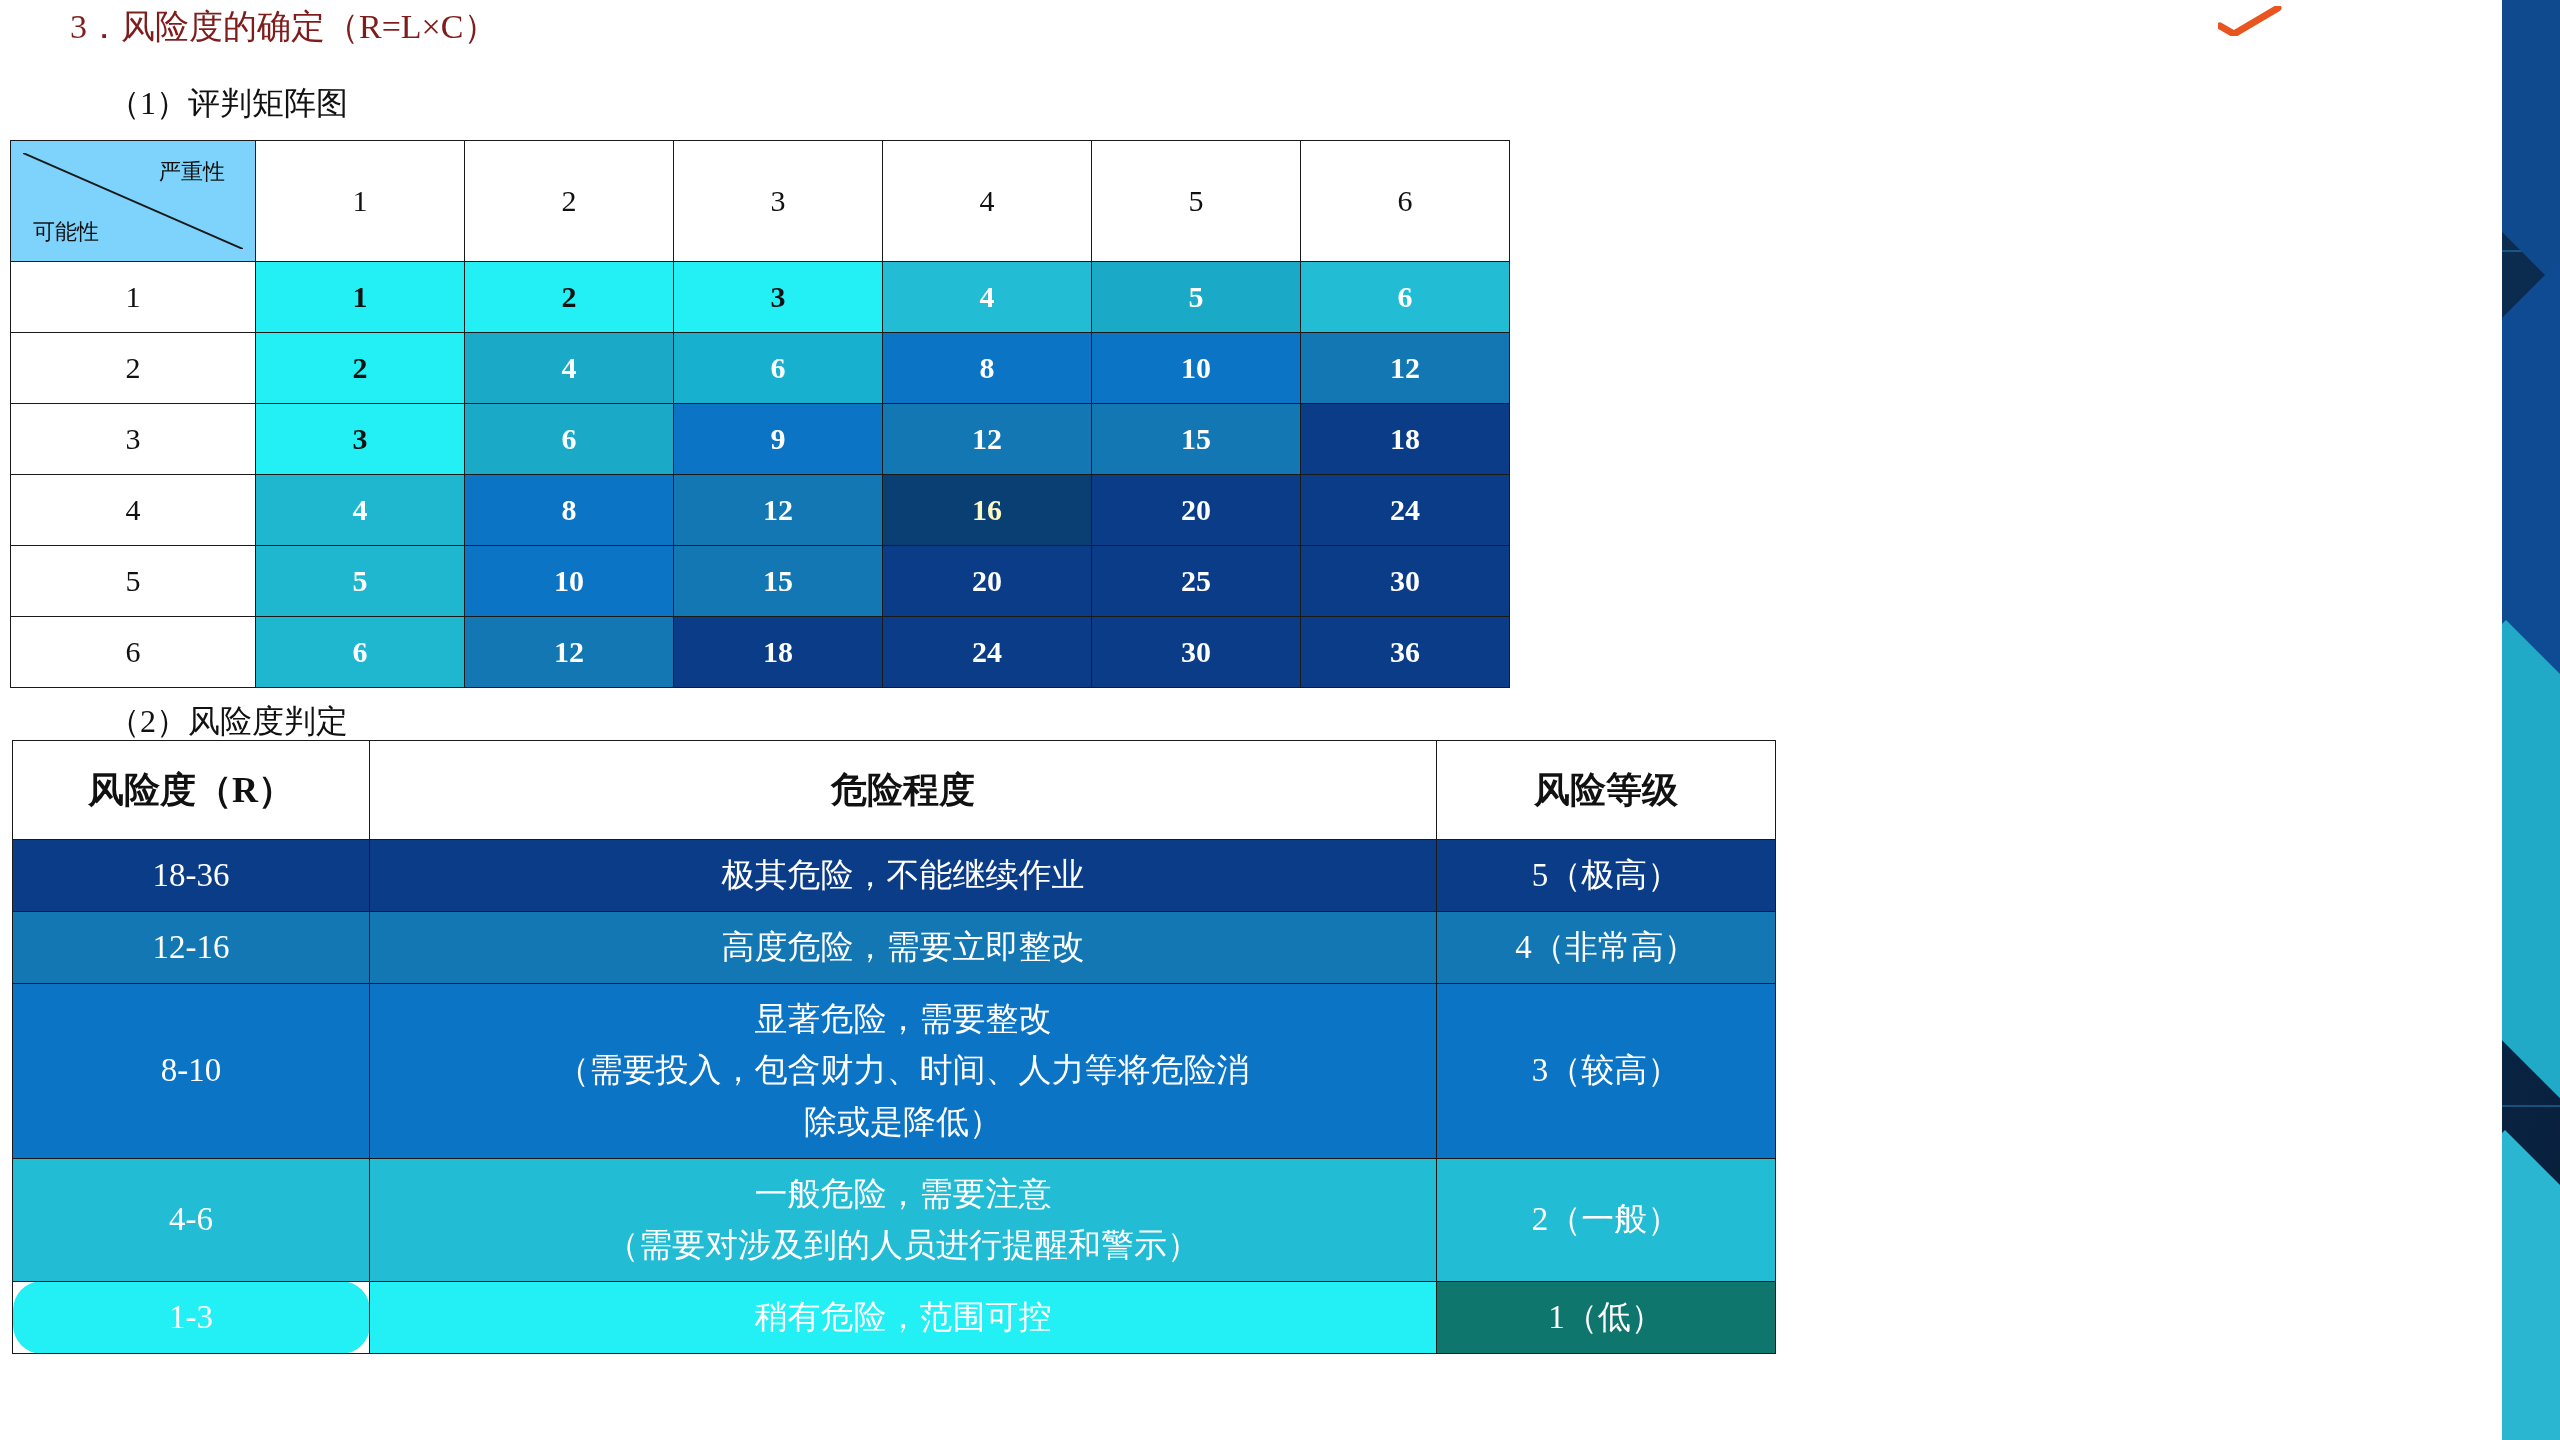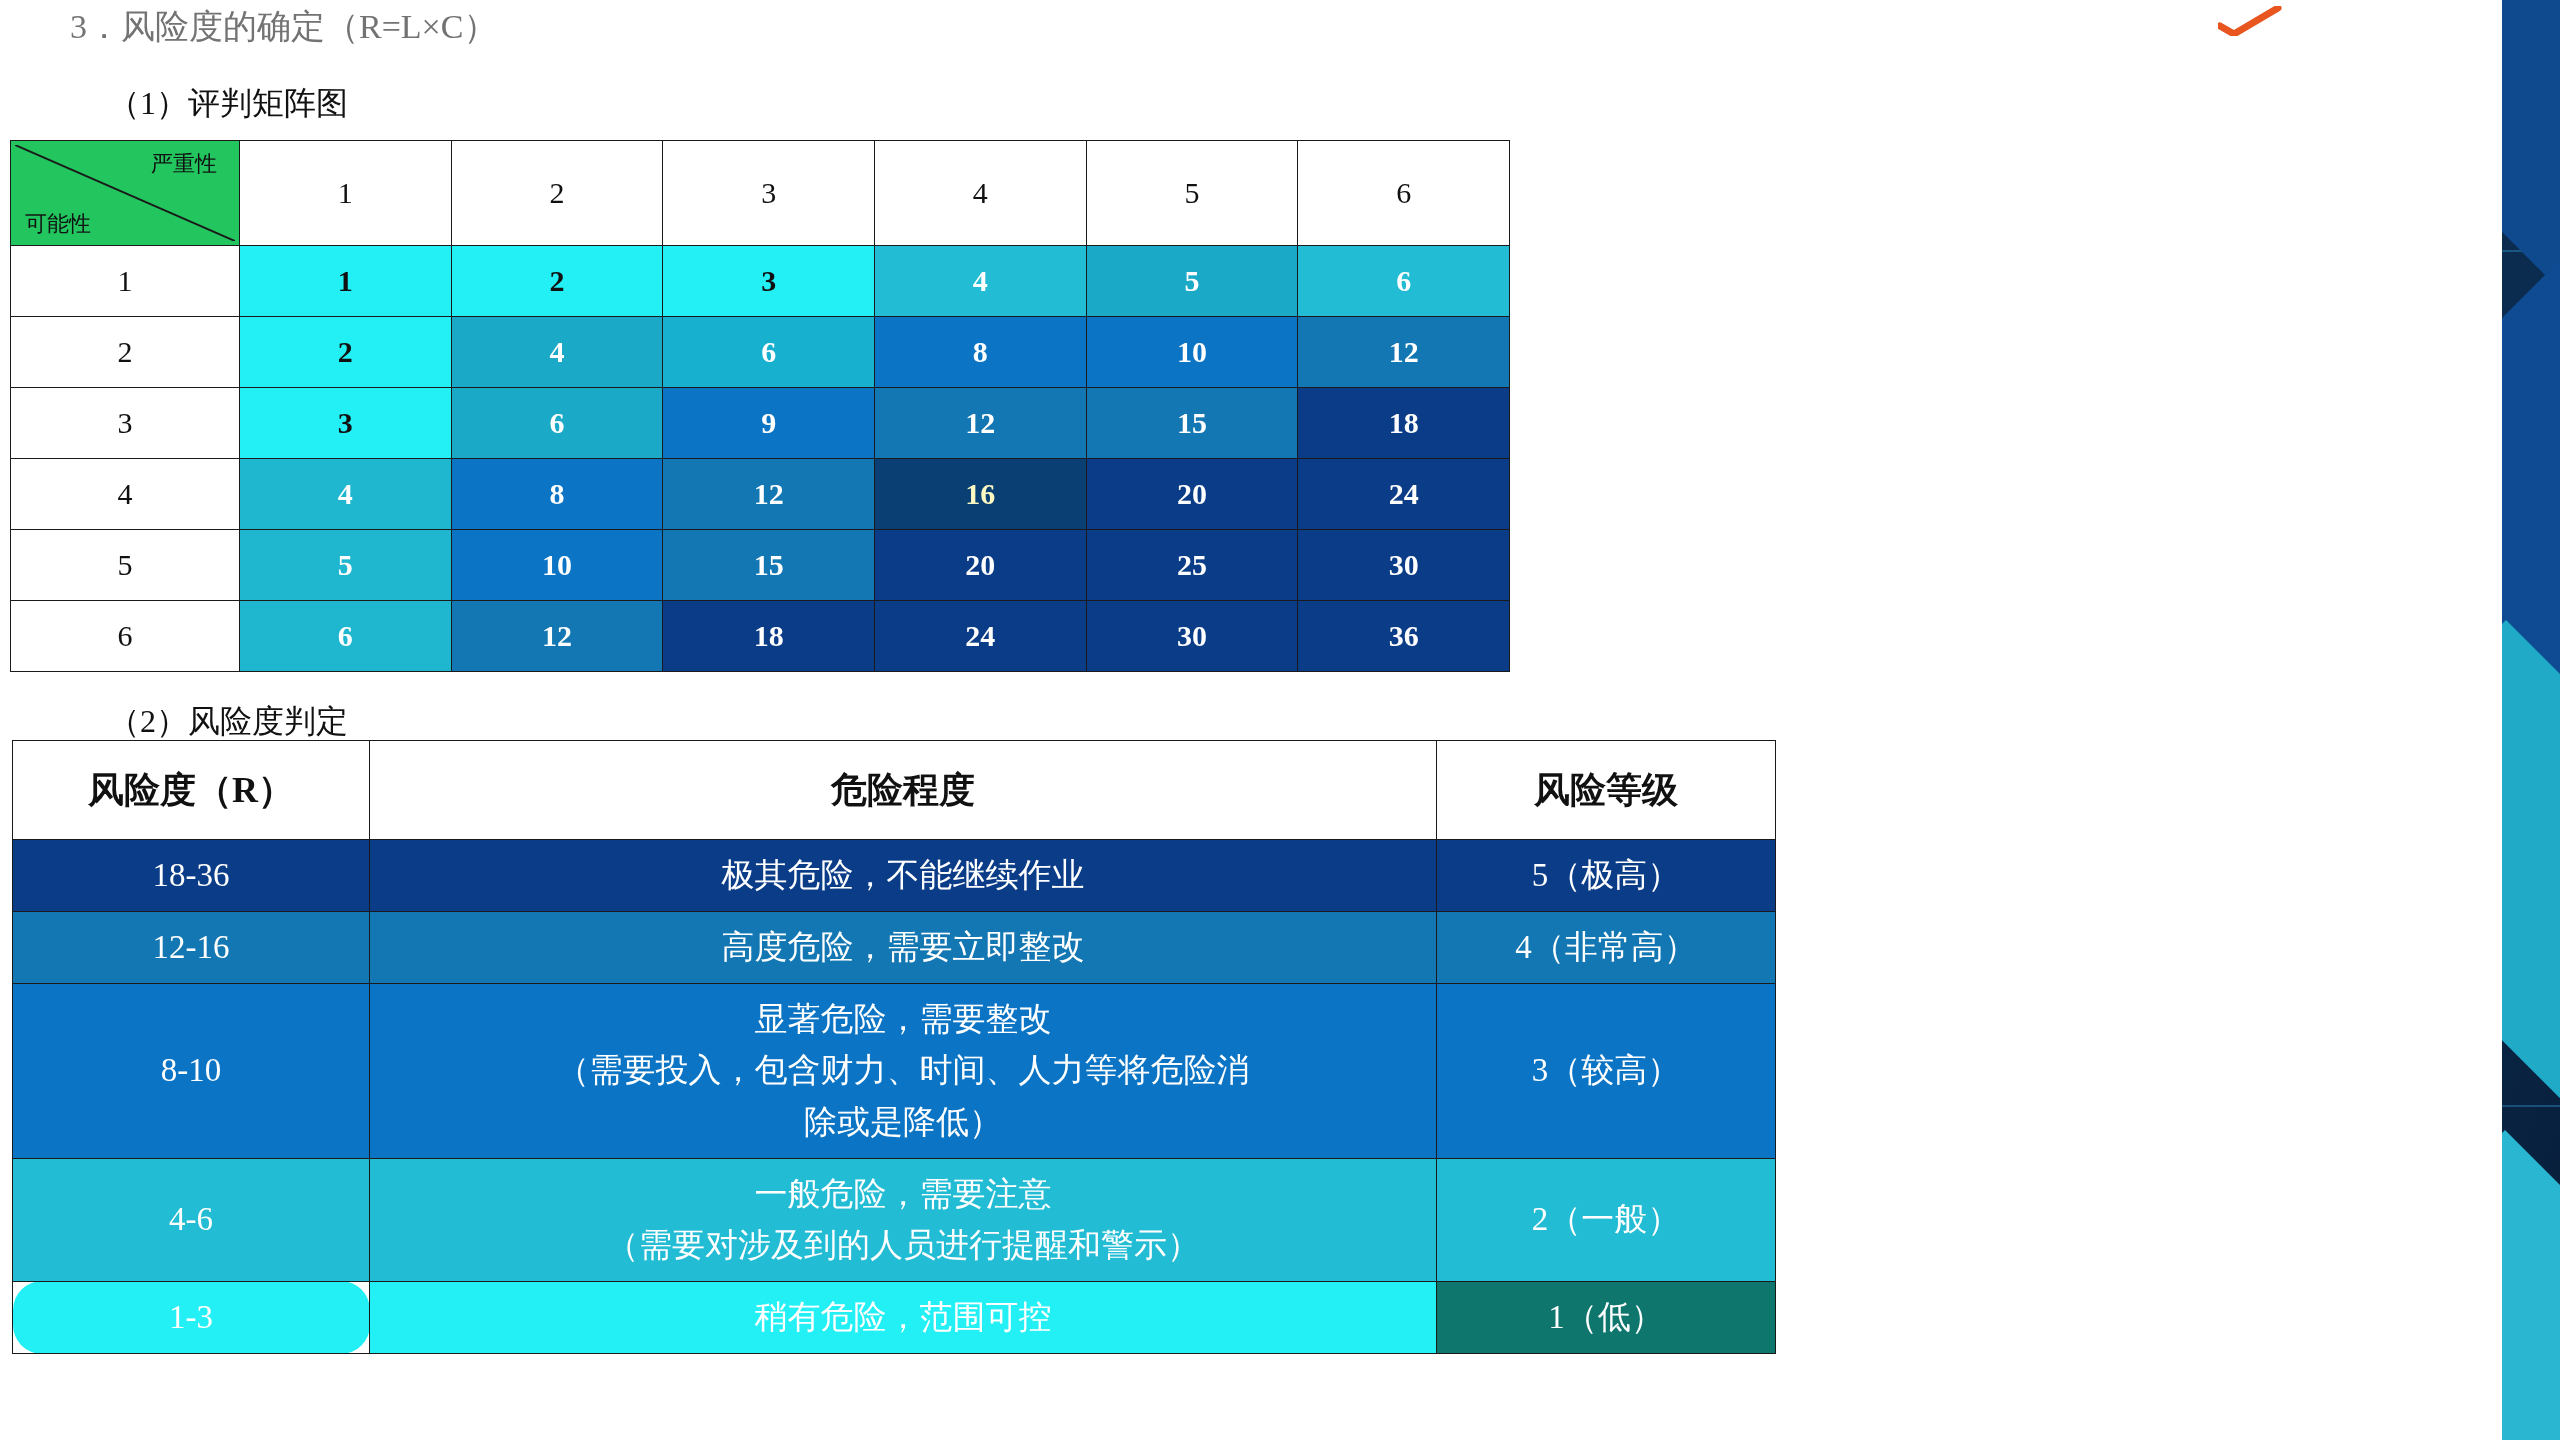--- a/index.html
+++ b/index.html
@@ -46,30 +46,30 @@
 
   
   .logo{position:absolute;left:2100px;top:22px;height:70px;display:flex;align-items:center;gap:12px;}
   .logo-passion{position:relative;color:#ffffff;font-style:italic;font-weight:700;
                 font-size:46px;font-family:"Liberation Serif",serif;letter-spacing:.5px;}
   .logo-check{position:absolute;left:118px;top:-16px;width:64px;height:30px;}
   .logo-cn{color:#ffffff;font-size:52px;font-weight:700;
            font-family:"Liberation Sans","DejaVu Sans",sans-serif;letter-spacing:1px;}
 
   
-  .h-main{position:absolute;left:70px;top:4px;font-size:34px;color:#737373;text-align:center;}
+  .h-main{position:absolute;left:70px;top:4px;font-size:34px;color:#7f1d1d;text-align:center;}
   .h-sub1{position:absolute;left:108px;top:82px;font-size:32px;color:#111;}
   .h-sub2{position:absolute;left:108px;top:700px;font-size:32px;color:#111;}
 
   
   table{border-collapse:collapse;}
   .matrix{position:absolute;left:10px;top:140px;width:1500px;table-layout:fixed;}
   .matrix td,.matrix th{border:1px solid #1a1a1a;height:70px;text-align:center;
                         font-size:30px;font-weight:bold;color:#111;padding:0;}
-  .matrix .corner{width:220px;position:relative;background:#22c55e;padding:4px;}
+  .matrix .corner{width:220px;position:relative;background:#7dd3fc;padding:12px;}
   .corner-inner{position:relative;width:100%;height:100%;min-height:96px;}
   .corner-inner .sev{position:absolute;right:18px;top:4px;font-size:22px;}
   .corner-inner .lik{position:absolute;left:10px;bottom:2px;font-size:22px;}
   .corner-svg{position:absolute;left:0;top:0;width:100%;height:100%;}
   .matrix thead td{height:96px;font-weight:normal;font-size:30px;}
   .matrix .rowhdr{background:#fff;font-weight:normal;}
   .m-cell{color:#fff;}
 
   
   .risk{position:absolute;left:12px;top:740px;width:1764px;table-layout:fixed;}

